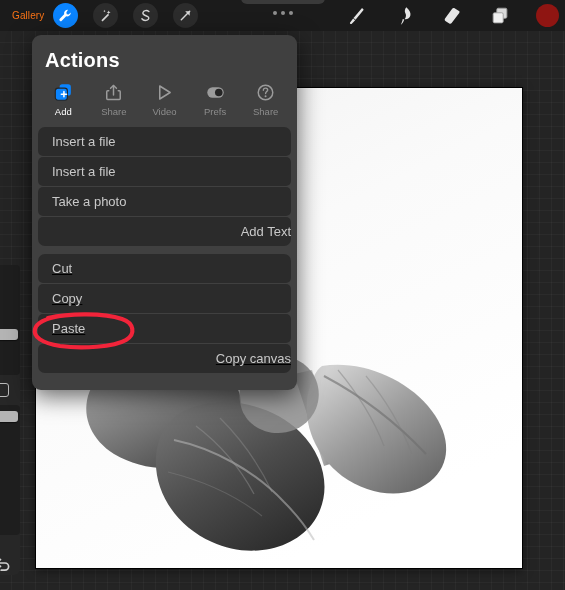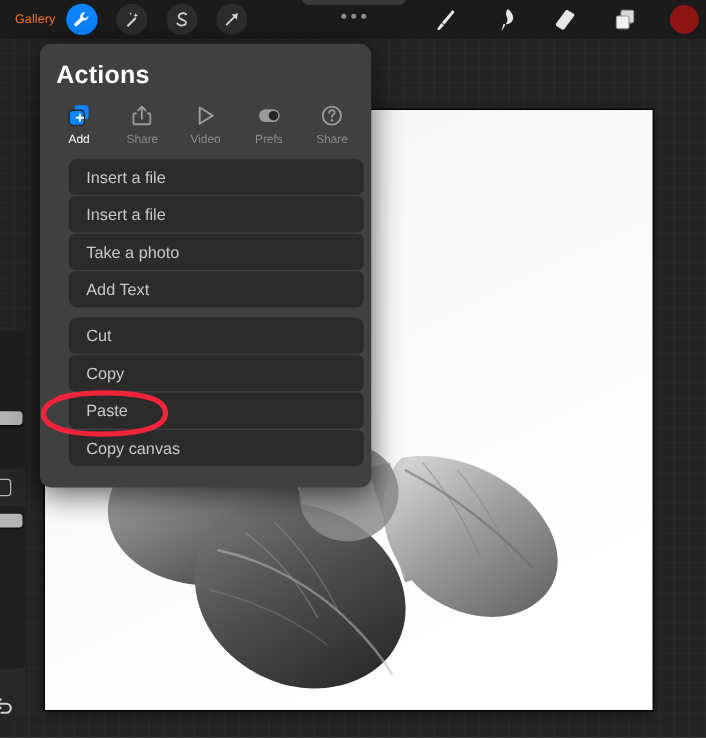--- a/index.html
+++ b/index.html
@@ -154,35 +154,35 @@
   }
   .tab {
     flex:1;
     display:flex; flex-direction:column;
     align-items:center; gap:4px;
   }
   .tab .ticon { height:20px; display:flex; align-items:flex-end; justify-content:center; }
   .tab .tlabel { font-size:9.5px; color:#8c8c8c; }
   .tab.active .tlabel { color:#ffffff; }
 
-  .menu-group { padding:0 6px;margin-left:17px; }
-  .menu-group + .menu-group { margin-top:8px; }
+  .menu-group { padding:0 6px; }
+  .menu-group + .menu-group { margin-top:8px;text-decoration:underline; }
   .menu-item {
     height:29px;
     display:flex; align-items:center;
     padding-left:14px;
     color:#c9c9c9;
     font-size:13px;
     background:#2b2b2b;
     border-radius:5px;
     margin-bottom:1px;
     position:relative;
   }
   .menu-item:first-child { border-radius:7px 7px 5px 5px; }
-  .menu-item:last-child  { border-radius:5px 5px 7px 7px; margin-bottom:0; }
+  .menu-item:last-child  { border-radius:5px 5px 7px 7px; margin-bottom:0;justify-content:flex-end; }
 
   
   .annotation {
     position:absolute;
     left:30px; top:312px;
     width:110px; height:38px;
     z-index:70;
     pointer-events:none;
   }
   .annotation svg { display:block; overflow:visible; }

